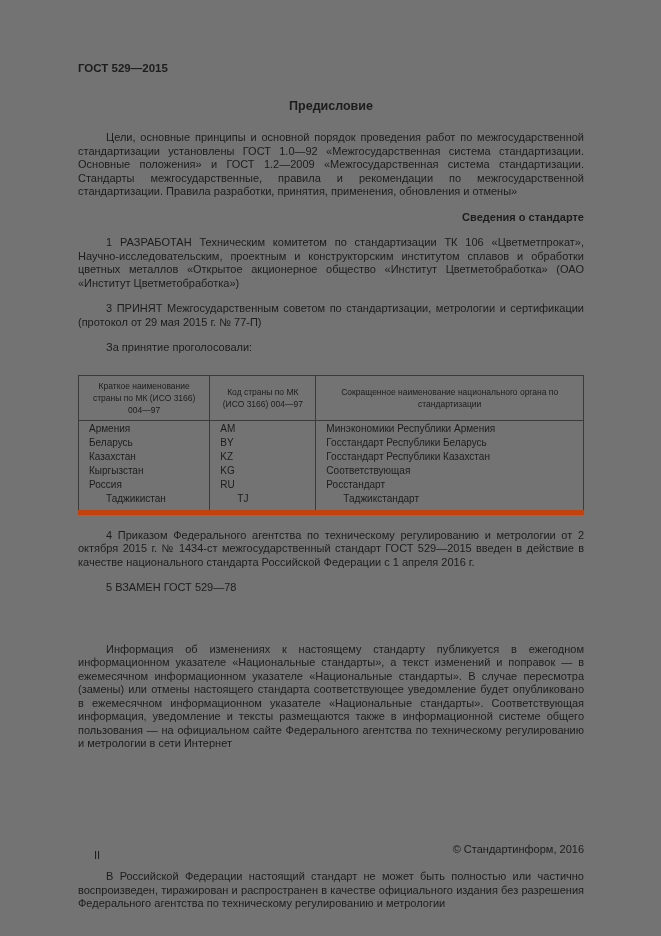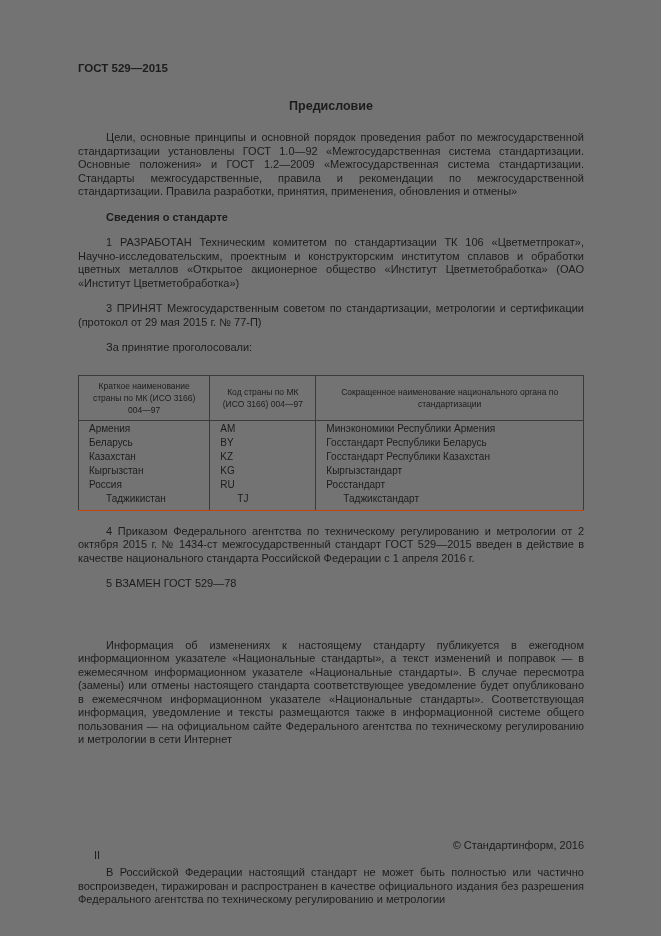--- a/index.html
+++ b/index.html
@@ -29,20 +29,21 @@
   }
   .para {
     text-align:justify;
     text-indent:28px;
     margin:0 0 12px 0;
   }
   .section-heading {
     font-weight:bold;
     text-indent:28px;
     margin:4px 0 12px 0;
+    text-align:right;
   }
   .vote-table {
     width:100%;
     border-collapse:collapse;
     margin:20px 0 14px 0;
     font-size:9.5px;
     line-height:12px;
   }
   .vote-table th {
     border:1px solid #3a3a3a;
@@ -53,21 +54,21 @@
     padding:4px 6px;
   }
   .vote-table td {
     border-left:1px solid #3a3a3a;
     border-right:1px solid #3a3a3a;
     padding:1px 6px 1px 10px;
     vertical-align:top;
     font-size:10px;
   }
   .vote-table tr.first-row td { padding-top:2px; }
-  .vote-table tr.last-row td { border-bottom:1px solid #c2410c; padding-bottom:5px;padding-left:27px; }
+  .vote-table tr.last-row td { border-bottom:5px solid #c2410c; padding-bottom:5px;padding-left:27px; }
   .col-country { width:26%; }
   .col-code    { width:21%; }
   .col-body    { width:53%; }
   .notice {
     text-align:justify;
     text-indent:28px;
     margin:48px 0 0 0;
   }
   .copyright {
     text-align:right;
@@ -125,21 +126,21 @@
         <td>Госстандарт Республики Беларусь</td>
       </tr>
       <tr>
         <td>Казахстан</td>
         <td>KZ</td>
         <td>Госстандарт Республики Казахстан</td>
       </tr>
       <tr>
         <td>Кыргызстан</td>
         <td>KG</td>
-        <td>Кыргызстандарт</td>
+        <td>Соответствующая</td>
       </tr>
       <tr>
         <td>Россия</td>
         <td>RU</td>
         <td>Росстандарт</td>
       </tr>
       <tr class="last-row">
         <td>Таджикистан</td>
         <td>TJ</td>
         <td>Таджикстандарт</td>

